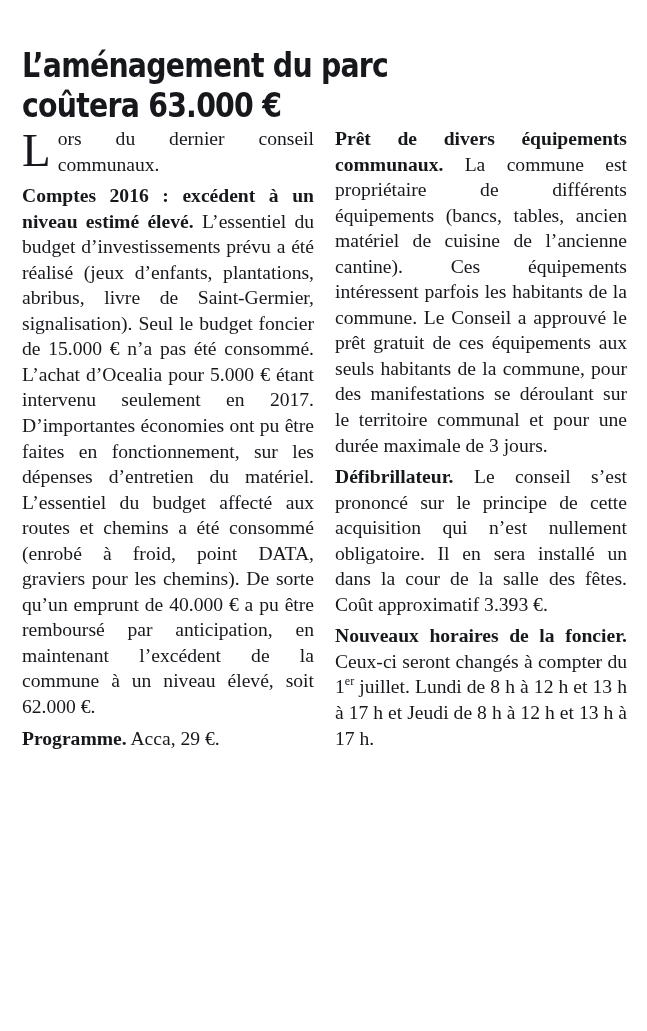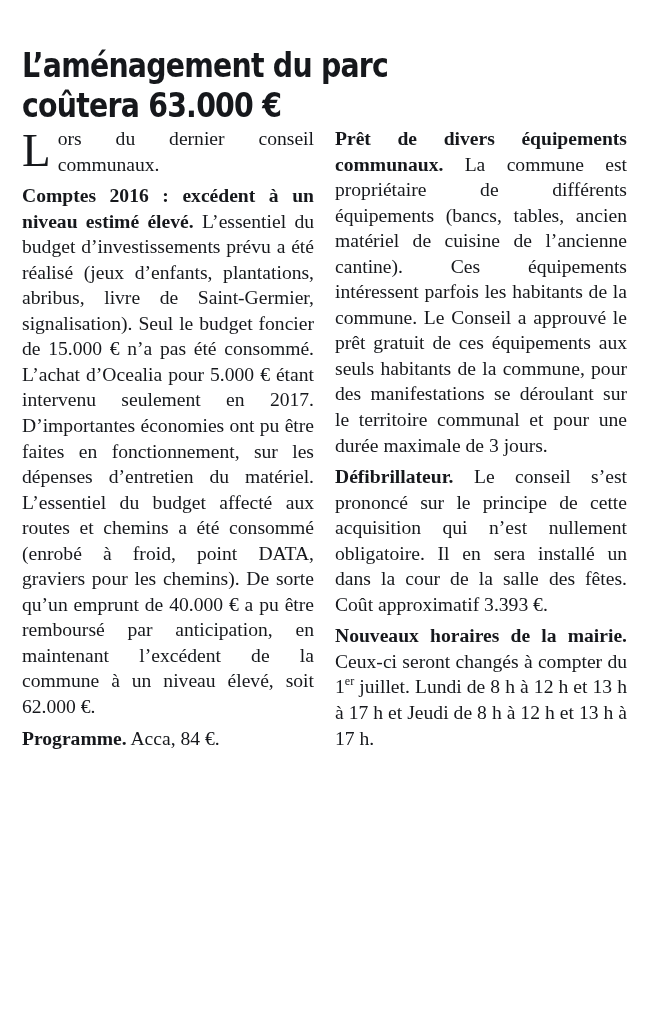--- a/index.html
+++ b/index.html
@@ -95,30 +95,30 @@
 coûtera 63.000 €</h1>
 
   <div class="columns">
 
     <div class="col">
 
       <p><span class="dropcap">L</span><span>ors du dernier conseil communaux.</span></p>
 
       <p><b class="rh">Comptes 2016 : excédent à un niveau estimé élevé.</b> <span>L’essentiel du budget d’investissements prévu a été réalisé (jeux d’enfants, plantations, abribus, livre de Saint-Germier, signalisation). Seul le budget foncier de 15.000 € n’a pas été consommé. L’achat d’Ocealia pour 5.000 € étant intervenu seulement en 2017. D’importantes économies ont pu être faites en fonctionnement, sur les dépenses d’entretien du matériel. L’essentiel du budget affecté aux routes et chemins a été consommé (enrobé à froid, point DATA, graviers pour les chemins). De sorte qu’un emprunt de 40.000 € a pu être remboursé par anticipation, en maintenant l’excédent de la commune à un niveau élevé, soit 62.000 €.</span></p>
 
-      <p><b class="rh">Programme.</b> <span>Acca, 84 €.</span></p>
+      <p><b class="rh">Programme.</b> <span>Acca, 29 €.</span></p>
 
 
     </div>
 
     <div class="col">
 
 
       <p><b class="rh">Prêt de divers équipements communaux.</b> <span>La commune est propriétaire de différents équipements (bancs, tables, ancien matériel de cuisine de l’ancienne cantine). Ces équipements intéressent parfois les habitants de la commune. Le Conseil a approuvé le prêt gratuit de ces équipements aux seuls habitants de la commune, pour des manifestations se déroulant sur le territoire communal et pour une durée maximale de 3 jours.</span></p>
 
       <p><b class="rh">Défibrillateur.</b> <span>Le conseil s’est prononcé sur le principe de cette acquisition qui n’est nullement obligatoire. Il en sera installé un dans la cour de la salle des fêtes. Coût approximatif 3.393 €.</span></p>
 
-      <p><b class="rh">Nouveaux horaires de la mairie.</b> <span>Ceux-ci seront changés à compter du 1</span><sup>er</sup><span> juillet. Lundi de 8 h à 12 h et 13 h à 17 h et Jeudi de 8 h à 12 h et 13 h à 17 h.</span></p>
+      <p><b class="rh">Nouveaux horaires de la foncier.</b> <span>Ceux-ci seront changés à compter du 1</span><sup>er</sup><span> juillet. Lundi de 8 h à 12 h et 13 h à 17 h et Jeudi de 8 h à 12 h et 13 h à 17 h.</span></p>
 
     </div>
 
   </div>
 </div>
 
 </body></html>

